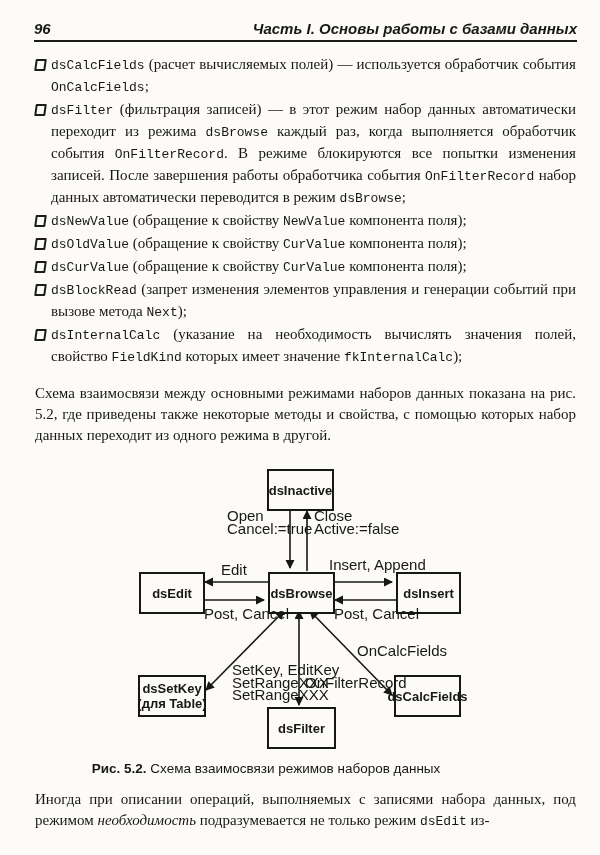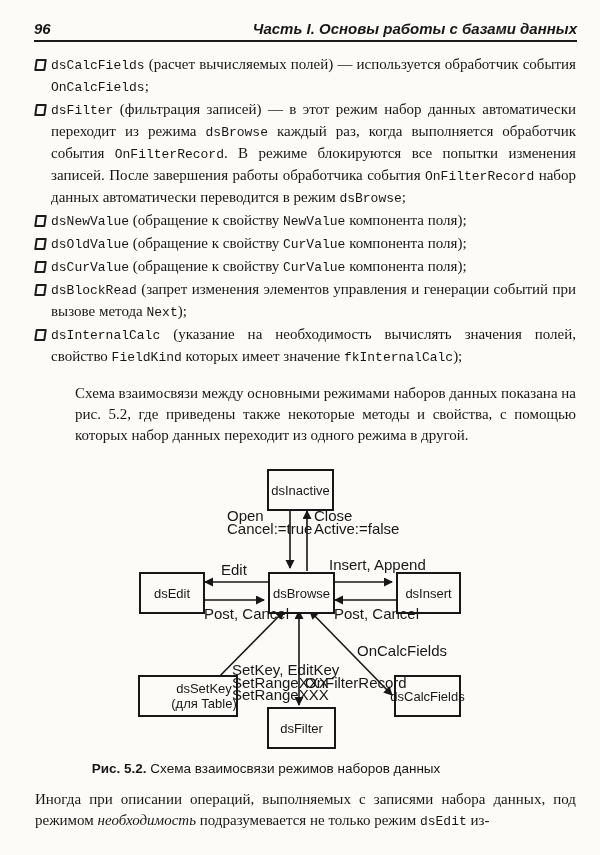--- a/index.html
+++ b/index.html
@@ -34,35 +34,35 @@
     border:2px solid #1b1b1b;border-radius:1px;
     transform:skewX(-8deg);
   }
   .code{font-family:"Liberation Mono", monospace;font-size:13px;}
   .ital{font-style:italic;}
   
   .para{
     position:absolute;left:35px;right:24px;
     margin:0;font-size:15px;line-height:21px;text-align:justify;
   }
-  .para-intro{top:383px;margin-left:40px;}
+  .para-intro{top:383px;}
   .para-closing{top:789px;}
   
   .diagram{
     position:absolute;top:455px;left:0;width:600px;height:302px;
     font-family:"Liberation Sans", sans-serif;
   }
   .diagram svg{position:absolute;left:0;top:0;}
   .node{
     position:absolute;
     border:2px solid #171717;background:#fcfbf8;
     display:flex;flex-direction:column;align-items:center;justify-content:center;
     font-size:13px;line-height:15px;text-align:center;
   }
-  .node span{white-space:nowrap;}
+  .node span{white-space:nowrap;font-weight:bold;}
   .edge-label{
     position:absolute;font-size:15px;line-height:11.5px;white-space:nowrap;
     color:#171717;
   }
   .edge-label .blk{display:block;margin-bottom:1px;}
   
   .caption{
     position:absolute;top:761px;left:0;width:532px;
     text-align:center;
     font-family:"Liberation Sans", sans-serif;font-size:13.5px;
@@ -119,21 +119,21 @@
     </div>
     <div class="node" style="left:268px;top:117px;width:63px;height:38px;">
       <span>dsBrowse</span>
     </div>
     <div class="node" style="left:139px;top:117px;width:62px;height:38px;">
       <span>dsEdit</span>
     </div>
     <div class="node" style="left:396px;top:117px;width:61px;height:38px;">
       <span>dsInsert</span>
     </div>
-    <div class="node" style="left:138px;top:220px;width:64px;height:38px;padding-left:32px;">
+    <div class="node" style="left:138px;top:220px;width:64px;height:38px;">
       <span>dsSetKey</span>
       <span>(для Table)</span>
     </div>
     <div class="node" style="left:267px;top:252px;width:65px;height:38px;">
       <span>dsFilter</span>
     </div>
     <div class="node" style="left:394px;top:220px;width:63px;height:38px;">
       <span>dsCalcFields</span>
     </div>
 

